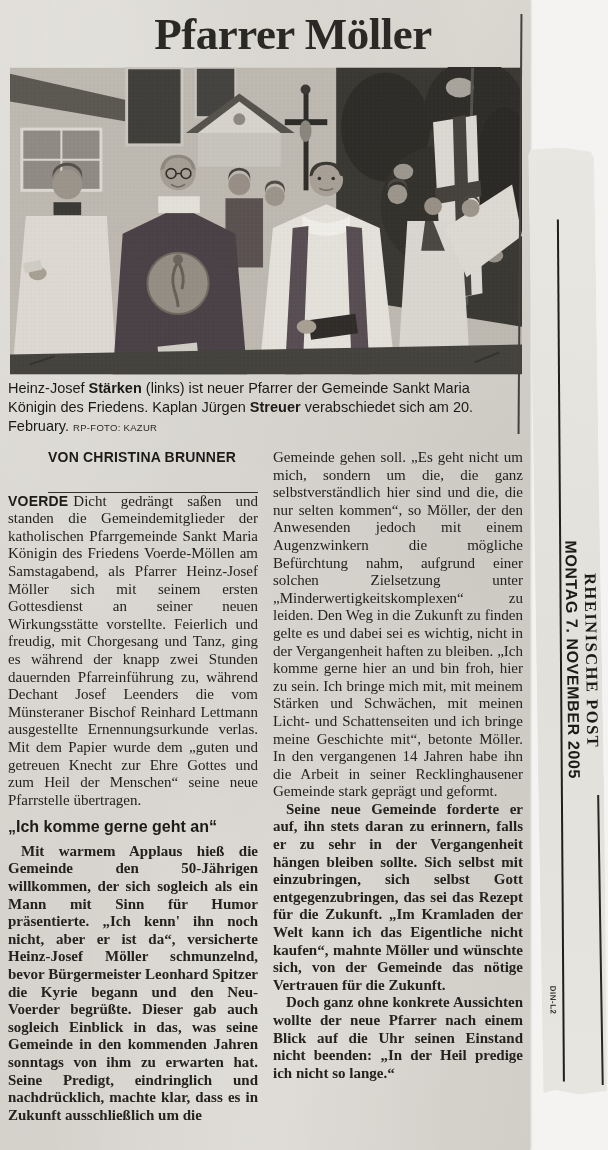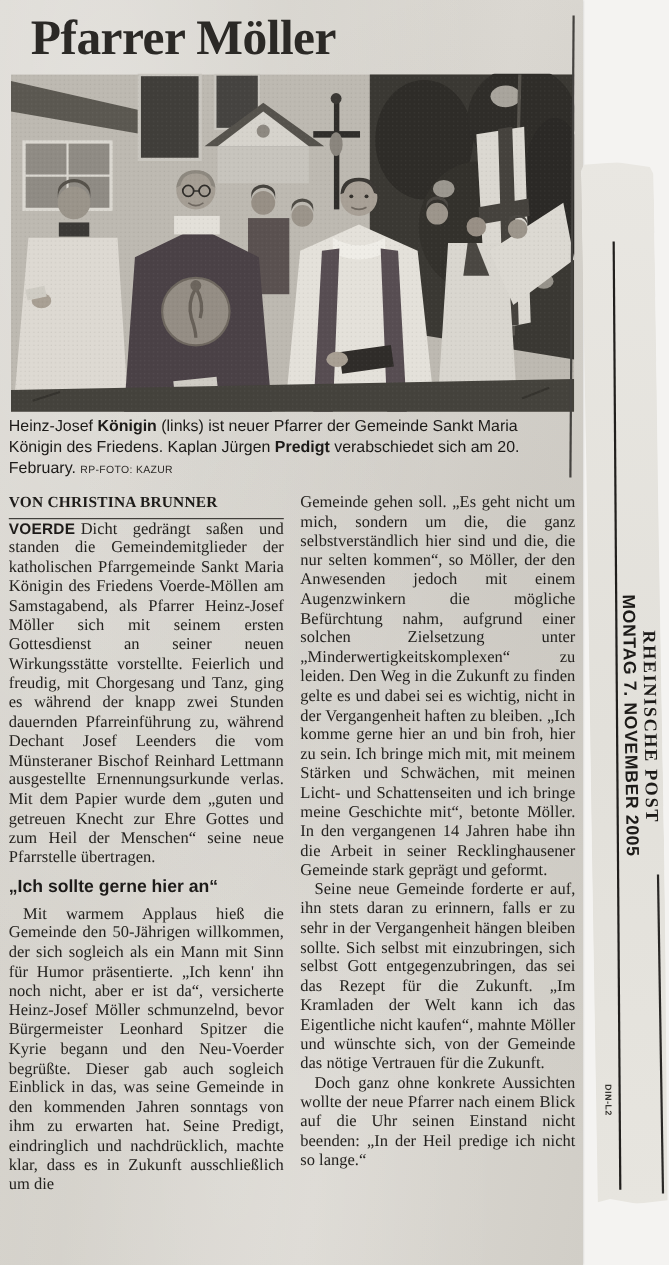--- a/index.html
+++ b/index.html
@@ -17,56 +17,56 @@
       radial-gradient(ellipse at 40% 90%, rgba(255,255,255,.15), transparent 55%),
       linear-gradient(100deg,#dad7d1 0%,#d3d0c9 35%,#dbd8d2 65%,#d1cec7 100%);
     box-shadow:1px 0 2px rgba(0,0,0,.15);
   }
   .edge-rule{
     position:absolute;left:519px;top:14px;width:2px;height:420px;
     background:#44423f;transform:rotate(.4deg);
   }
   .headline{
     position:relative;left:28px;margin:0;padding-top:10px;
-    font-family:"Liberation Serif",serif;font-weight:bold;
+    text-align:center;font-family:"Liberation Serif",serif;font-weight:bold;
     font-size:45px;line-height:49px;color:#2b2926;letter-spacing:-.5px;
   }
   .photo-wrap{margin:8px 8px 0 10px;position:relative;}
   .photo-wrap svg{display:block;}
   .caption{
     margin:4px 8px 0 8px;
     font-family:"Liberation Sans",sans-serif;font-size:14.5px;line-height:19px;
     color:#1c1a18;
   }
   .caption b{font-weight:bold;}
   .credit{font-size:9.5px;letter-spacing:.3px;color:#2a2826;}
   .cols{
     display:flex;gap:15px;margin:12px 7px 0 8px;
   }
   .col{flex:1;min-width:0;
     font-size:15px;line-height:17.6px;color:#24221f;text-align:justify;
     font-family:"Liberation Serif",serif;
     hyphens:auto;
   }
   .byline{
-    font-family:Liberation Serif, serif;font-weight:bold;font-size:14px;
+    font-family:Liberation Sans, sans-serif;font-weight:bold;font-size:14px;
     letter-spacing:.2px;color:#1d1b19;
-    border-bottom:1.5px solid #302e2b;padding-bottom:4px;
+    border-bottom:1.5px solid #302e2b;padding-bottom:25px;margin-left:40px;
   }
   .col p{margin:0;}
   .col .p-first{}
   .dateline{
     font-family:"Liberation Sans",sans-serif;font-weight:bold;font-size:14px;
     color:#1d1b19;margin-right:5px;letter-spacing:.2px;
   }
   .subhead{
     font-family:"Liberation Sans",sans-serif;font-weight:bold;font-size:16px;
     color:#1d1b19;margin:9px 0 7px 0 !important;text-align:left;
   }
-  .indent{text-indent:13px;}
+  .indent{text-indent:13px;font-weight:bold;}
   
   .strip{
     position:absolute;left:528px;top:148px;width:66px;height:947px;
     background:linear-gradient(185deg,#e9e7e2,#e2e0da 55%,#e7e5df);
     transform:rotate(-.9deg);transform-origin:top left;
     box-shadow:0 0 3px rgba(0,0,0,.12);
     clip-path:polygon(4% .2%,50% 0,95% .5%,100% 1.2%,99.2% 35%,100% 68%,97% 99.7%,55% 100%,18% 99.5%,1% 99.8%,.4% 65%,1% 30%,0 .8%);
   }
   .strip-rule{
     position:absolute;left:24px;top:72px;width:2px;height:862px;
@@ -203,27 +203,27 @@
       <path d="M457,140 a9,9 0 0,1 18,0 l0,-4 a9,7 0 0,0 -18,0 z" fill="#4a4742"></path>
 
       <polygon points="0,290 518,280 518,310 0,310" fill="#44423c"></polygon>
       <line x1="20" y1="300" x2="45" y2="292" stroke="#35332e" stroke-width="2"></line>
       <line x1="470" y1="298" x2="495" y2="288" stroke="#35332e" stroke-width="2"></line>
 
       <rect x="0" y="0" width="518" height="310" fill="url(#grain)"></rect>
     </svg>
   </div>
 
-  <p class="caption"><span>Heinz-Josef </span><b>Königin</b><span> (links) ist neuer Pfarrer der Gemeinde Sankt Maria Königin des Friedens. Kaplan Jürgen </span><b>Predigt</b><span> verabschiedet sich am 20. February. </span><span class="credit">RP-FOTO: KAZUR</span></p>
+  <p class="caption"><span>Heinz-Josef </span><b>Stärken</b><span> (links) ist neuer Pfarrer der Gemeinde Sankt Maria Königin des Friedens. Kaplan Jürgen </span><b>Streuer</b><span> verabschiedet sich am 20. February. </span><span class="credit">RP-FOTO: KAZUR</span></p>
 
   <div class="cols">
     <div class="col">
       <div class="byline">VON CHRISTINA BRUNNER</div>
       <p class="p-first"><b class="dateline">VOERDE</b><span>Dicht gedrängt saßen und standen die Gemeindemitglieder der katholischen Pfarrgemeinde Sankt Maria Königin des Friedens Voerde-Möllen am Samstagabend, als Pfarrer Heinz-Josef Möller sich mit seinem ersten Gottesdienst an seiner neuen Wirkungsstätte vorstellte. Feierlich und freudig, mit Chorgesang und Tanz, ging es während der knapp zwei Stunden dauernden Pfarreinführung zu, während Dechant Josef Leenders die vom Münsteraner Bischof Reinhard Lettmann ausgestellte Ernennungsurkunde verlas. Mit dem Papier wurde dem „guten und getreuen Knecht zur Ehre Gottes und zum Heil der Menschen“ seine neue Pfarrstelle übertragen.</span></p>
-      <p class="subhead">„Ich sollte gerne hier an“</p>
+      <p class="subhead">„Ich komme gerne geht an“</p>
       <p class="indent">Mit warmem Applaus hieß die Gemeinde den 50-Jährigen willkommen, der sich sogleich als ein Mann mit Sinn für Humor präsentierte. „Ich kenn' ihn noch nicht, aber er ist da“, versicherte Heinz-Josef Möller schmunzelnd, bevor Bürgermeister Leonhard Spitzer die Kyrie begann und den Neu-Voerder begrüßte. Dieser gab auch sogleich Einblick in das, was seine Gemeinde in den kommenden Jahren sonntags von ihm zu erwarten hat. Seine Predigt, eindringlich und nachdrücklich, machte klar, dass es in Zukunft ausschließlich um die</p>
     </div>
     <div class="col">
       <p>Gemeinde gehen soll. „Es geht nicht um mich, sondern um die, die ganz selbstverständlich hier sind und die, die nur selten kommen“, so Möller, der den Anwesenden jedoch mit einem Augenzwinkern die mögliche Befürchtung nahm, aufgrund einer solchen Zielsetzung unter „Minderwertigkeitskomplexen“ zu leiden. Den Weg in die Zukunft zu finden gelte es und dabei sei es wichtig, nicht in der Vergangenheit haften zu bleiben. „Ich komme gerne hier an und bin froh, hier zu sein. Ich bringe mich mit, mit meinem Stärken und Schwächen, mit meinen Licht- und Schattenseiten und ich bringe meine Geschichte mit“, betonte Möller. In den vergangenen 14 Jahren habe ihn die Arbeit in seiner Recklinghausener Gemeinde stark geprägt und geformt.</p>
       <p class="indent">Seine neue Gemeinde forderte er auf, ihn stets daran zu erinnern, falls er zu sehr in der Vergangenheit hängen bleiben sollte. Sich selbst mit einzubringen, sich selbst Gott entgegenzubringen, das sei das Rezept für die Zukunft. „Im Kramladen der Welt kann ich das Eigentliche nicht kaufen“, mahnte Möller und wünschte sich, von der Gemeinde das nötige Vertrauen für die Zukunft.</p>
       <p class="indent">Doch ganz ohne konkrete Aussichten wollte der neue Pfarrer nach einem Blick auf die Uhr seinen Einstand nicht beenden: „In der Heil predige ich nicht so lange.“</p>
     </div>
   </div>
 
   <div class="edge-rule"></div>

